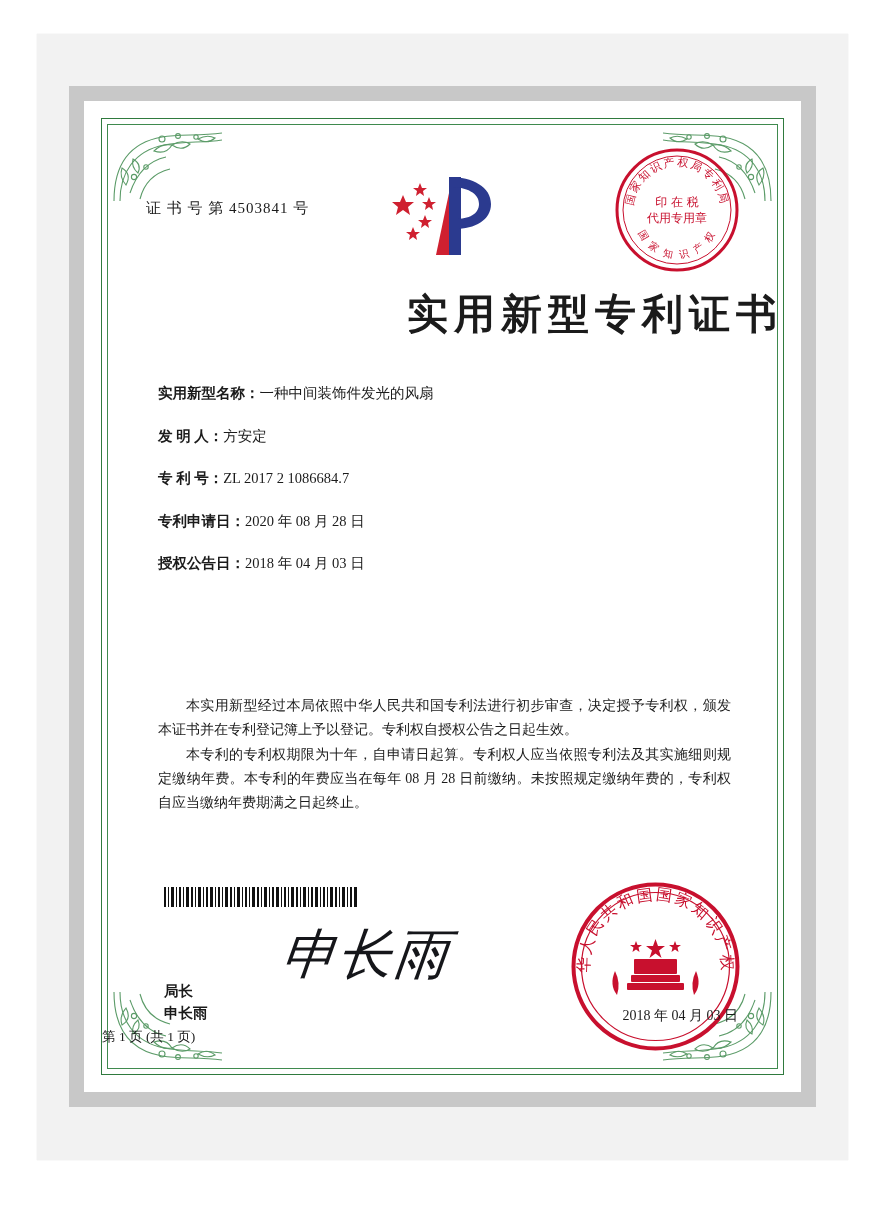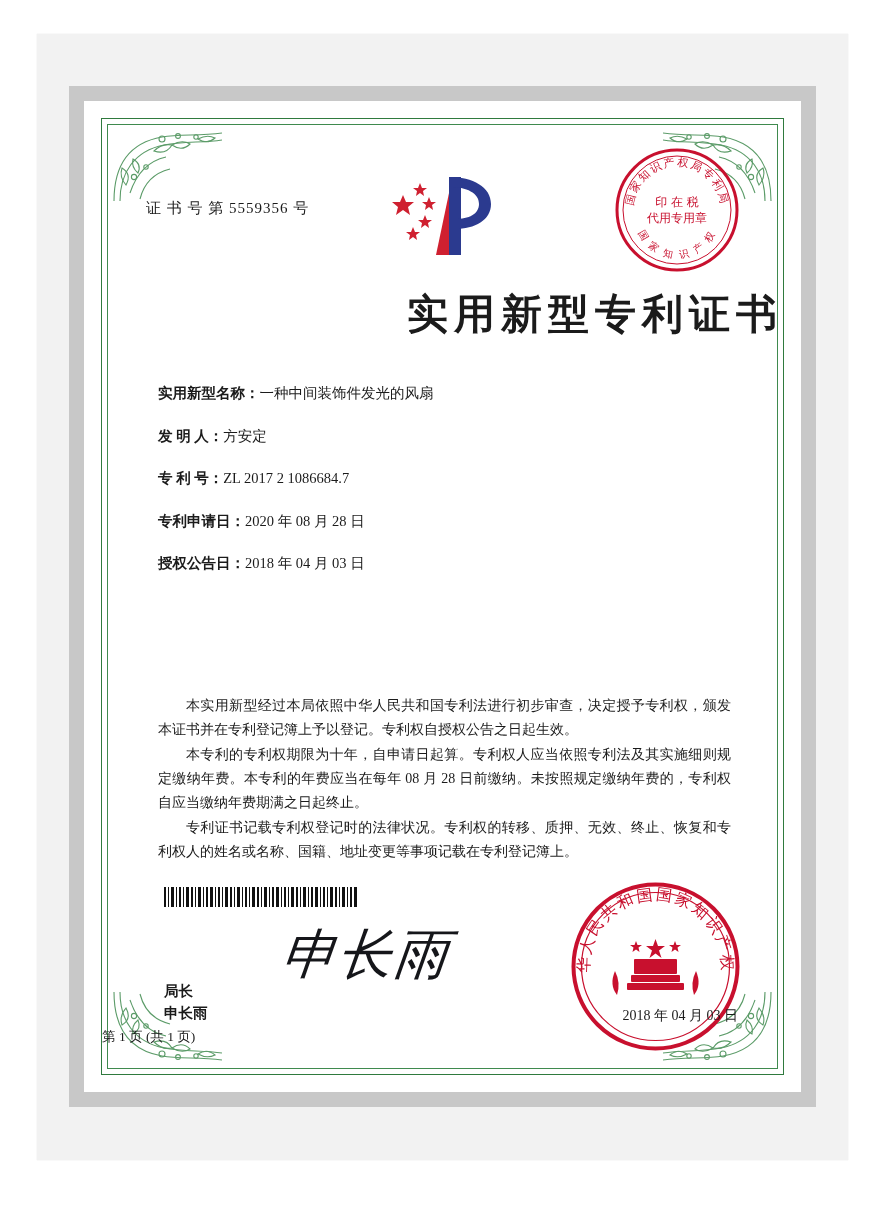--- a/index.html
+++ b/index.html
@@ -281,21 +281,21 @@
         <circle cx="24" cy="50" r="2.6"></circle>
         <circle cx="36" cy="40" r="2.2"></circle>
         <path d="M44 24 q8 -8 18 -6 q-6 10 -18 6 z"></path>
         <path d="M62 18 q10 -6 18 -1 q-8 8 -18 1 z"></path>
         <path d="M16 58 q-7 -8 -4 -17 q10 6 4 17 z"></path>
         <path d="M28 46 q-7 -6 -5 -14 q9 5 5 14 z"></path>
         <path d="M88 12 q9 -5 17 -1 q-8 7 -17 1 z"></path>
       </svg>
     </div>
 
-    <div class="cert-no">证 书 号 第 5559356 号</div>
+    <div class="cert-no">证 书 号 第 4503841 号</div>
 
     <div class="logo">
       <svg viewBox="0 0 130 90">
         <path d="M62 6 L62 84 L74 84 L74 6 Z" fill="#2b3a8f"></path>
         <path d="M62 6 C86 6 104 16 104 33 C104 49 88 58 68 58 L68 48 C82 48 92 43 92 33 C92 22 80 16 62 16 Z" fill="#2b3a8f"></path>
         <path d="M49 84 L62 84 L62 22 Z" fill="#cf2030"></path>
         <g fill="#cf2030">
           <polygon points="16,24 19,31 27,31 21,36 23,44 16,39 9,44 11,36 5,31 13,31"></polygon>
           <polygon points="33,12 35,17 40,17 36,20 37,25 33,22 29,25 30,20 26,17 31,17"></polygon>
           <polygon points="42,26 44,31 49,31 45,34 46,39 42,36 38,39 39,34 35,31 40,31"></polygon>
@@ -338,21 +338,20 @@
         <span class="lbl">专利申请日：</span><span class="val">2020 年 08 月 28 日</span>
       </div>
       <div class="field">
         <span class="lbl">授权公告日：</span><span class="val">2018 年 04 月 03 日</span>
       </div>
     </div>
 
     <div class="paras">
       <p class="para">本实用新型经过本局依照中华人民共和国专利法进行初步审查，决定授予专利权，颁发本证书并在专利登记簿上予以登记。专利权自授权公告之日起生效。</p>
       <p class="para">本专利的专利权期限为十年，自申请日起算。专利权人应当依照专利法及其实施细则规定缴纳年费。本专利的年费应当在每年 08 月 28 日前缴纳。未按照规定缴纳年费的，专利权自应当缴纳年费期满之日起终止。</p>
-      <p class="para">专利证书记载专利权登记时的法律状况。专利权的转移、质押、无效、终止、恢复和专利权人的姓名或名称、国籍、地址变更等事项记载在专利登记簿上。</p>
     </div>
 
     <div class="barcode">
       <svg viewBox="0 0 195 20" preserveAspectRatio="none">
         <g fill="#111">
           <rect x="0" y="0" width="2" height="20"></rect>
             <rect x="4" y="0" width="1" height="20"></rect>
           <rect x="7" y="0" width="3" height="20"></rect>
             <rect x="12" y="0" width="1" height="20"></rect>
           <rect x="15" y="0" width="2" height="20"></rect>

